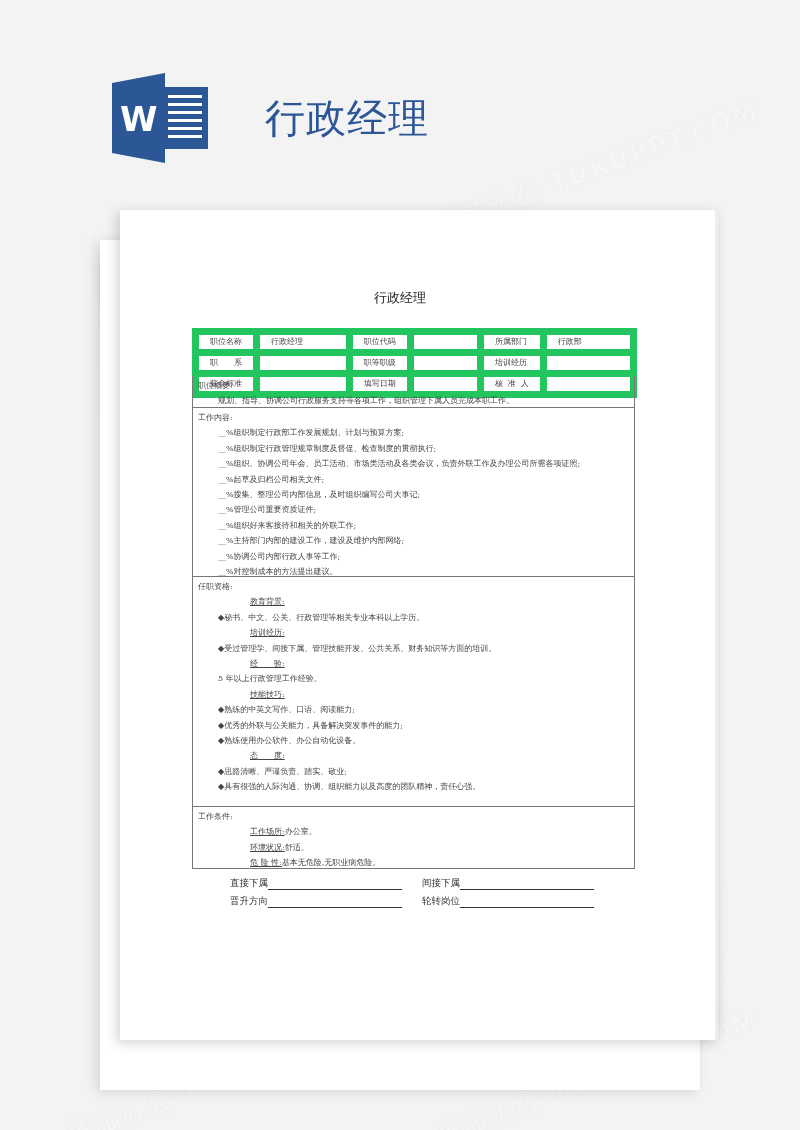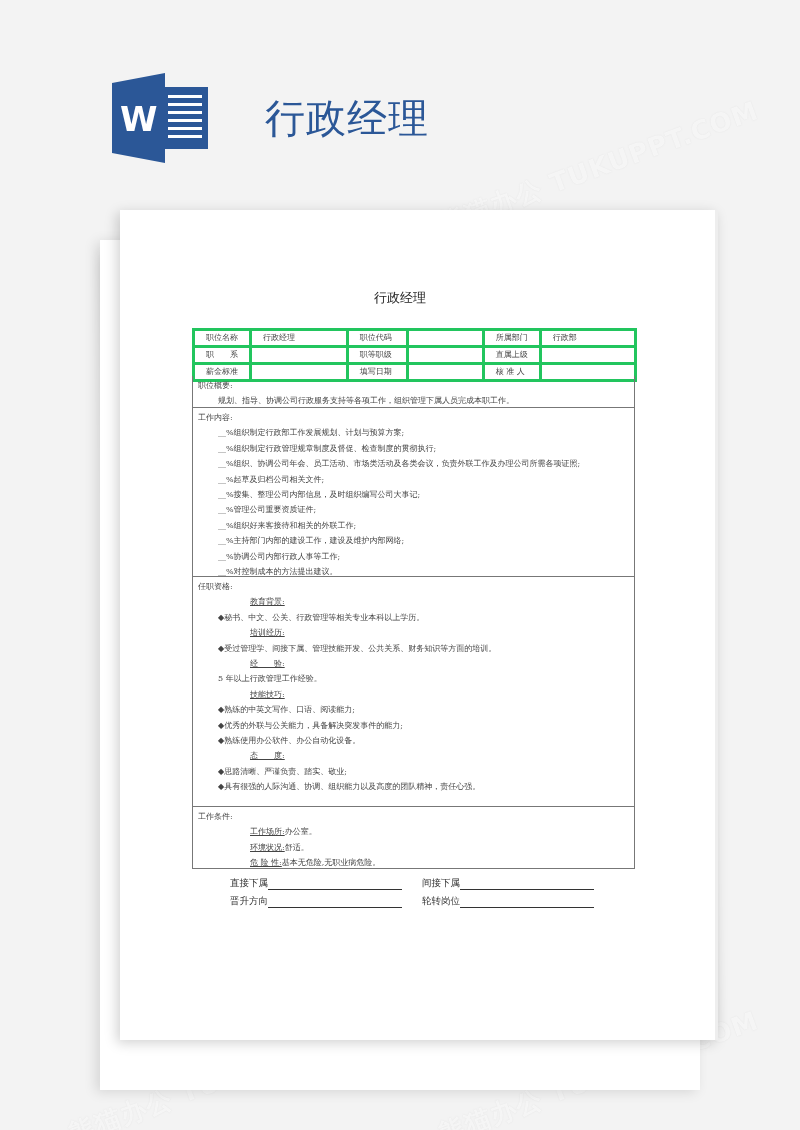--- a/index.html
+++ b/index.html
@@ -38,22 +38,23 @@
     .doc-title {
       position: absolute; left: 0; width: 100%; top: 289px; text-align: center;
       font-family: "DejaVu Sans", "Liberation Sans", sans-serif;
       font-size: 13px; color: #222;
     }
     .info-table {
       position: absolute; left: 192px; top: 328px; width: 445px;
       border-collapse: collapse; font-size: 8px; color: #444;
     }
     .info-table td {
-      border: 3px solid #22c55e; height: 14px; padding: 0 11px; line-height: 14px;
+      border: 7px solid #22c55e; height: 14px; padding: 0 11px; line-height: 14px;
       white-space: nowrap;
+      font-family: Liberation Mono, monospace;
     }
     .block {
       position: absolute; left: 192px; width: 443px; border: 1px solid #777;
       border-top: none; font-size: 8px; color: #444; line-height: 15.4px;
       padding: 2px 0 8px 5px; box-sizing: border-box;
     }
     .indent { padding-left: 20px; }
     .u { text-decoration: underline; margin-left: 32px; }
     .sig-row { position: absolute; font-size: 9.5px; color: #333; }
     .sig-line { display: inline-block; width: 134px; border-bottom: 1px solid #333; height: 10px; vertical-align: bottom; }
@@ -104,21 +105,21 @@
     <td>职位代码</td>
     <td></td>
     <td>所属部门</td>
     <td>行政部</td>
   </tr>
   <tr>
     <td>职　　系</td>
     <td></td>
     <td>职等职级</td>
     <td></td>
-    <td>直属上级</td>
+    <td>培训经历</td>
     <td></td>
   </tr>
   <tr>
     <td>薪金标准</td>
     <td></td>
     <td>填写日期</td>
     <td></td>
     <td>核 准 人</td>
     <td></td>
   </tr>

